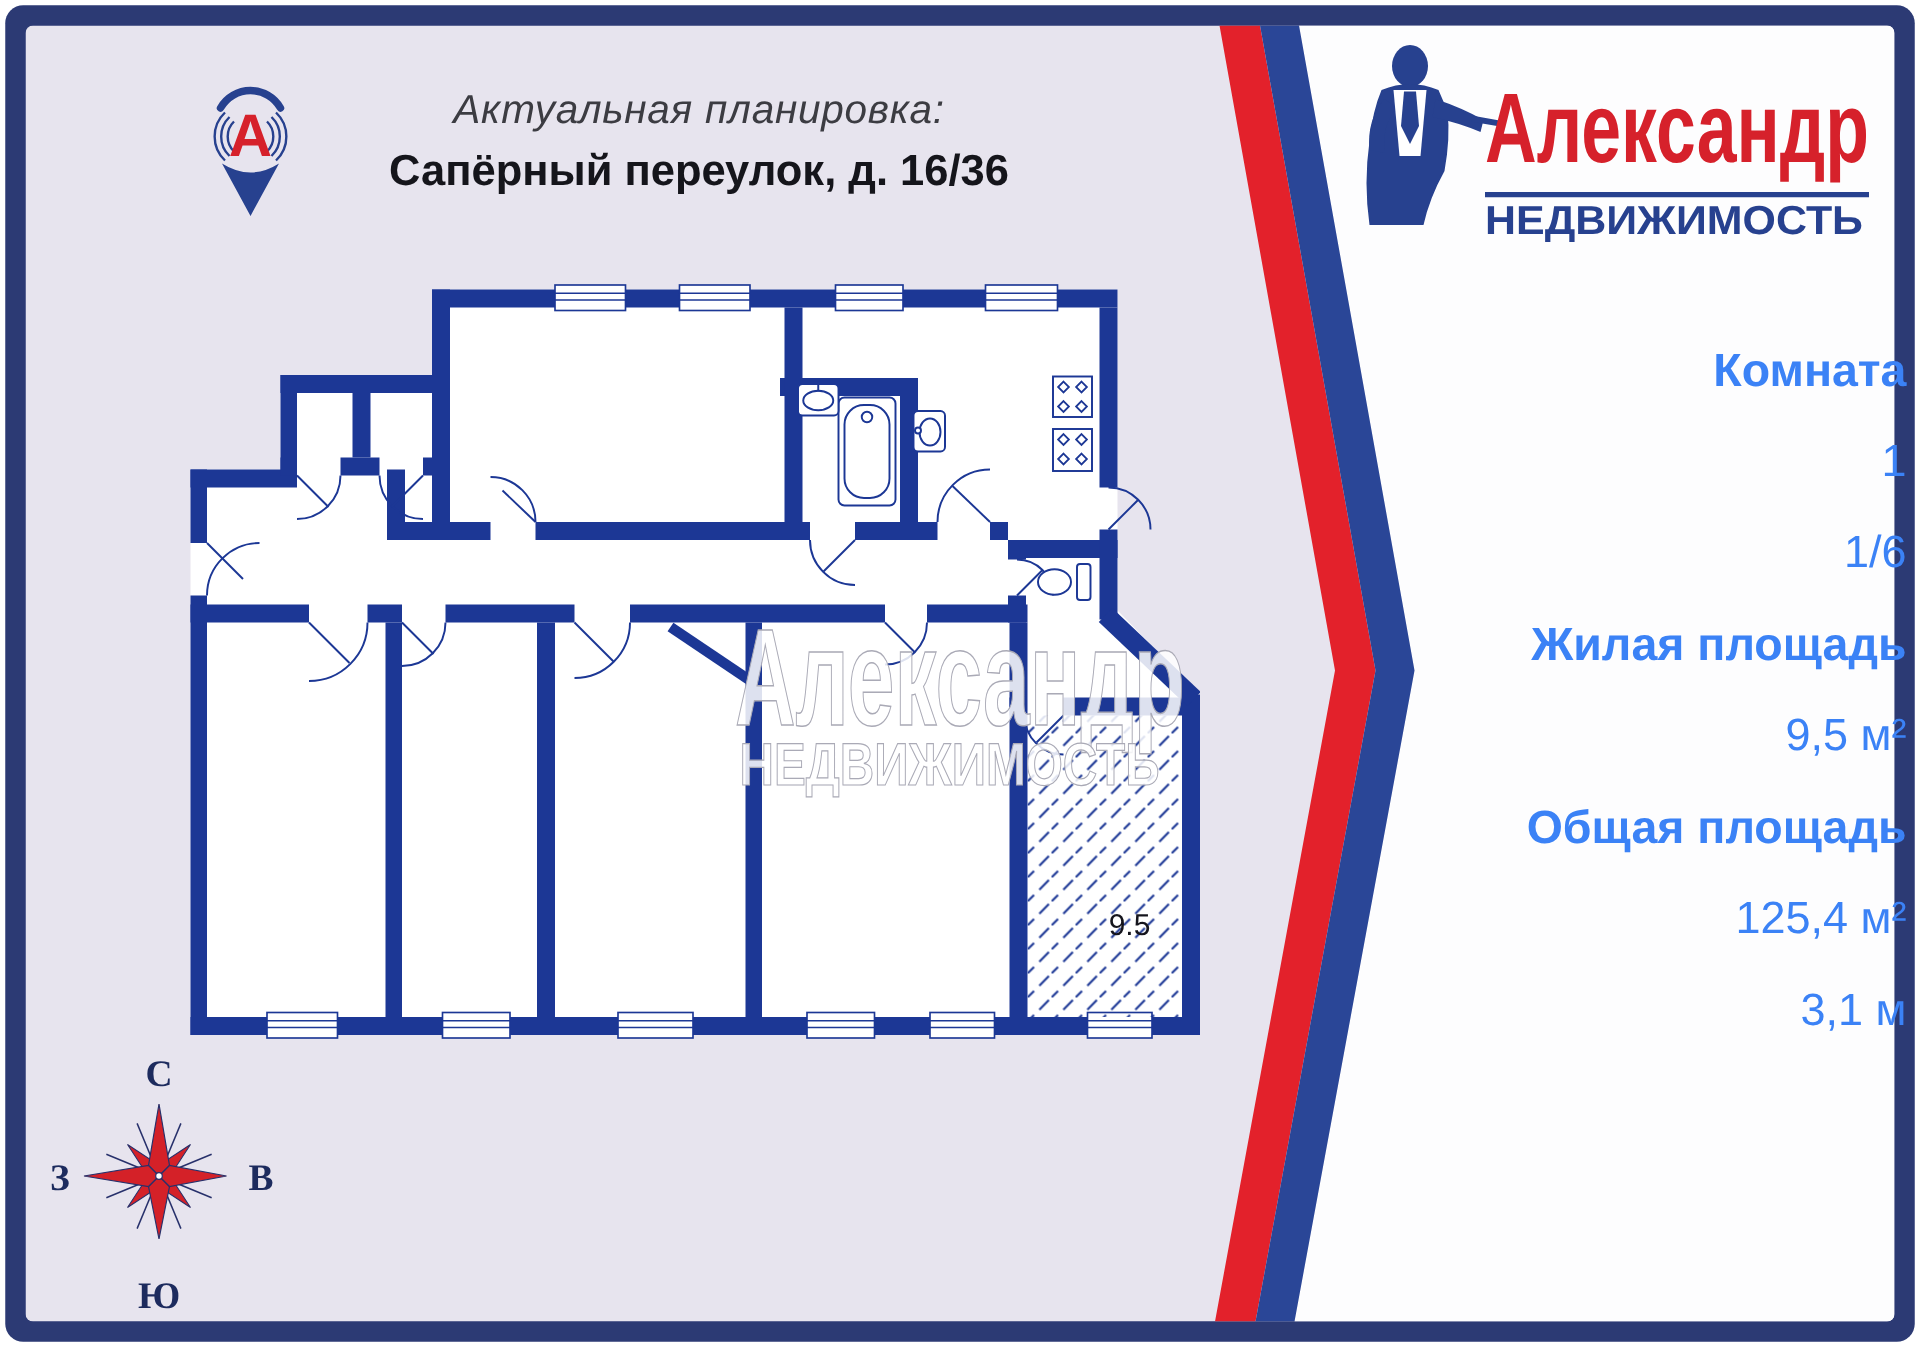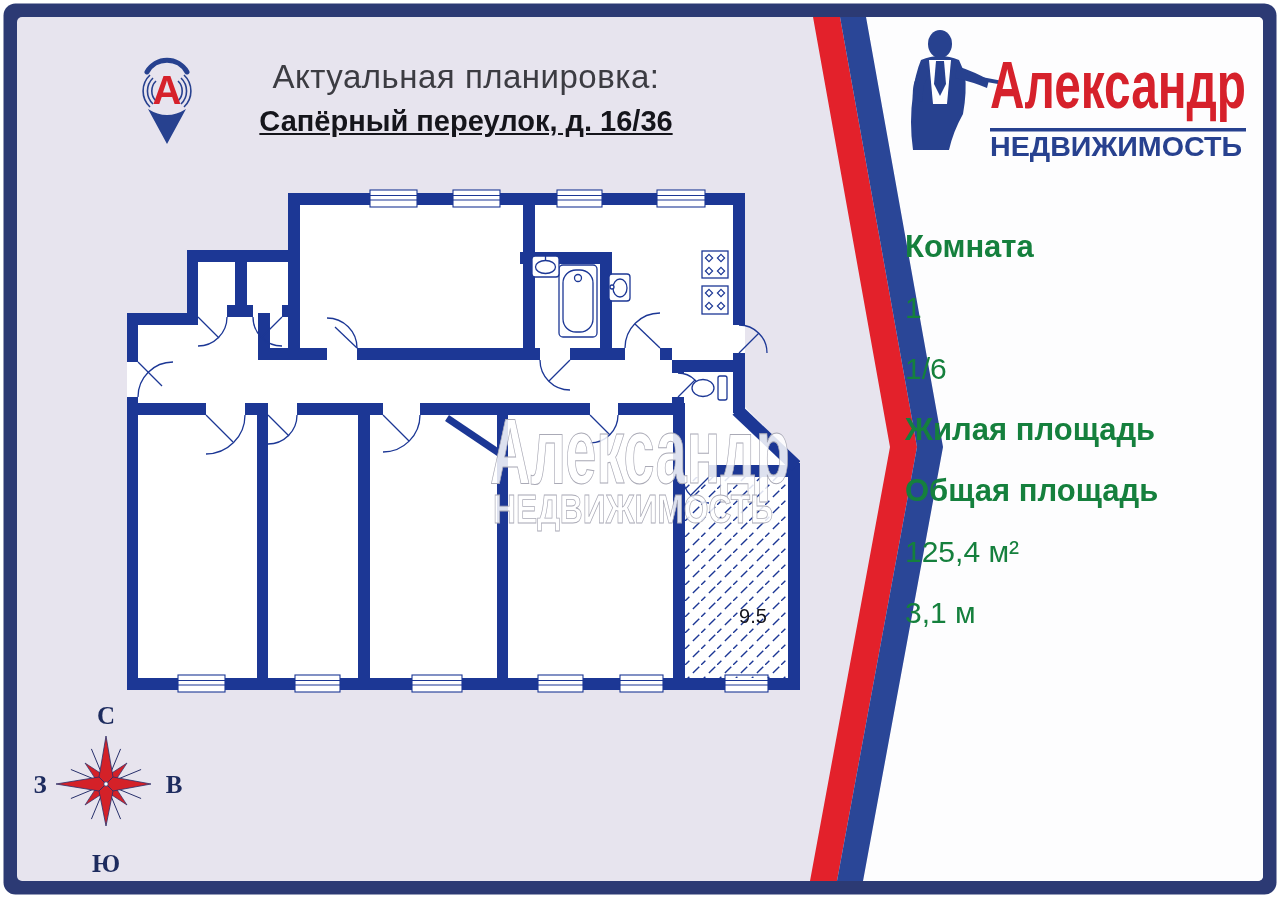--- a/index.html
+++ b/index.html
@@ -5,23 +5,23 @@
   html,body{margin:0;padding:0;width:1280px;height:898px;overflow:hidden;
     font-family:"Liberation Sans",sans-serif;background:#fff;}
   #stage{position:relative;width:1280px;height:898px;}
   #bg-svg,#plan-svg,#pin-svg,#logo-svg,#compass-svg{position:absolute;display:block;}
   #bg-svg{left:0;top:0;}
   #pin-svg{left:131px;top:54px;}
   #logo-svg{left:883px;top:22px;}
   #plan-svg{left:125px;top:185px;}
   #compass-svg{left:25px;top:698px;}
   .title-block{position:absolute;left:246px;top:58px;width:440px;text-align:center;}
-  .title-line1{font-size:33px;color:#3c3c42;letter-spacing:.5px;}
-  .title-line2{font-size:29px;font-weight:bold;color:#15151b;margin-top:9px;text-decoration:underline;}
-  .details{position:absolute;left:905px;top:230px;width:366px;text-align:left;color:#15803d;}
+  .title-line1{font-size:27px;color:#3c3c42;letter-spacing:.5px;font-style:italic;}
+  .title-line2{font-size:29px;font-weight:bold;color:#15151b;margin-top:9px;}
+  .details{position:absolute;left:905px;top:230px;width:366px;text-align:right;color:#3b82f6;}
   .d-label{font-size:31px;font-weight:bold;line-height:34px;margin-bottom:27px;}
   .d-value{font-size:30px;line-height:34px;margin-bottom:27px;}
   svg text{font-family:"Liberation Sans",sans-serif;}
   text.serif{font-family:"Liberation Serif",serif;}
 </style>
 </head>
 <body>
 
 <div id="stage">
 
@@ -264,18 +264,19 @@
     <text class="serif" x="81" y="174" font-size="25" font-weight="600" fill="#1d2b5e" text-anchor="middle">Ю</text>
     <text class="serif" x="15" y="95" font-size="25" font-weight="600" fill="#1d2b5e" text-anchor="middle">З</text>
     <text class="serif" x="149" y="95" font-size="25" font-weight="600" fill="#1d2b5e" text-anchor="middle">В</text>
   </svg>
 
   <div class="details">
       <div class="d-label">Комната</div>
       <div class="d-value">1</div>
       <div class="d-value">1/6</div>
       <div class="d-label">Жилая площадь</div>
+      <div class="d-value">9,5 м²</div>
       <div class="d-label">Общая площадь</div>
       <div class="d-value">125,4 м²</div>
       <div class="d-value">3,1 м</div>
     </div>
 
 </div>
 
 </body></html>

